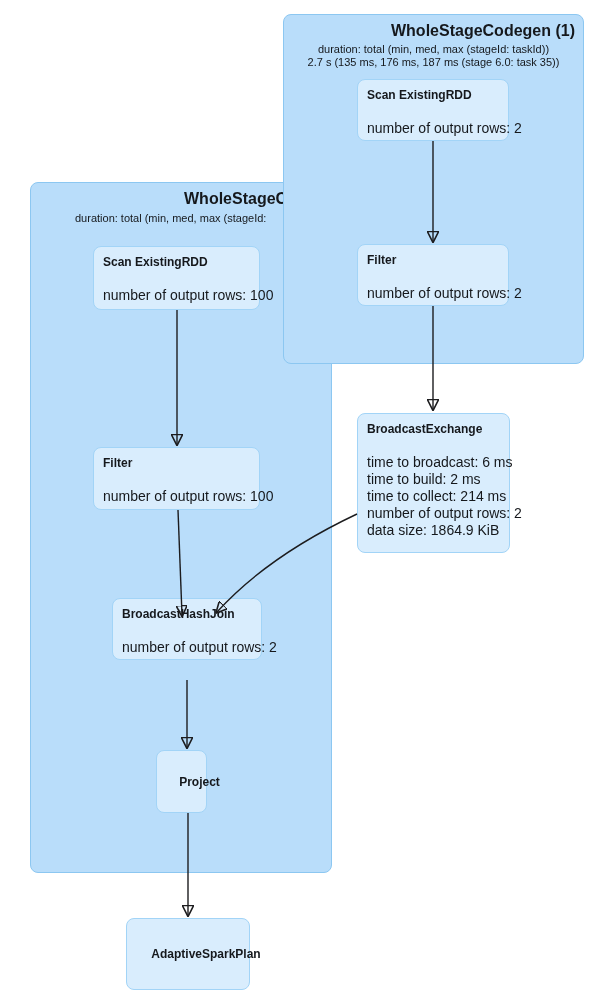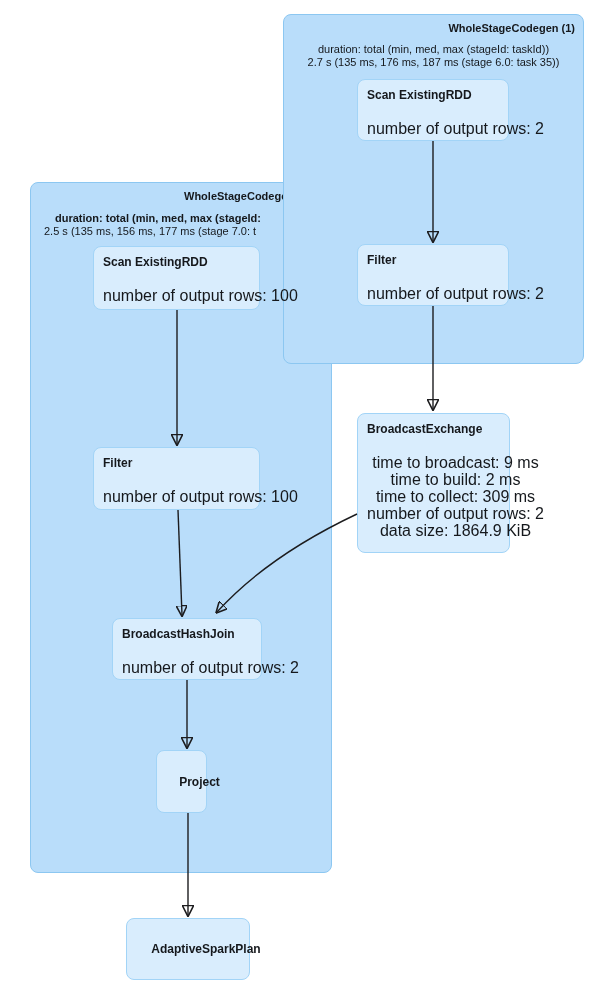--- a/index.html
+++ b/index.html
@@ -7,69 +7,67 @@
     position:relative; width:614px; height:997px; background:#ffffff;
     font-family:"Liberation Sans", sans-serif; color:#15181c; overflow:hidden;
   }
   .cluster {
     position:absolute; background:#b9ddfa; border:1px solid #8cc7f1;
     border-radius:8px; box-sizing:border-box;
   }
   .cluster-left  { left:30px;  top:182px; width:302px; height:691px; z-index:1; }
   .cluster-right { left:283px; top:14px;  width:301px; height:350px; z-index:2; }
   .cluster-title {
-    position:absolute; font-size:11px; font-weight:bold; white-space:nowrap;
+    position:absolute; font-size:16px; font-weight:bold; white-space:nowrap;
   }
   .cluster-duration {
     position:absolute; font-size:11px; line-height:13px; white-space:nowrap;
   }
   .cr-title { top:7px; right:8px; text-align:right; }
   .cr-dur1  { top:28px; left:0; width:100%; text-align:center; }
   .cr-dur2  { top:41px; left:0; width:100%; text-align:center; }
   .cl-title { top:7px;  left:153px; }
-  .cl-dur1  { top:29px; left:24px;font-weight:bold; }
+  .cl-dur1  { top:29px; left:44px; }
   .cl-dur2  { top:42px; left:13px; }
   .node {
     position:absolute; background:#d9edfd; border:1px solid #a2d4f7;
     border-radius:8px; box-sizing:border-box; z-index:3;padding-left:36px;
   }
   .node-title {
     position:absolute; left:9px; top:8px; font-size:12px; font-weight:bold;
     white-space:nowrap;
   }
   .node-metrics {
-    position:absolute; left:9px; top:40px; font-size:16px; line-height:17px;
+    position:absolute; left:9px; top:40px; font-size:14px; line-height:17px;
     white-space:nowrap;
-    text-align:center;
   }
   .node.centered { display:flex; align-items:center; justify-content:center; }
   .node.centered .node-title { position:static; }
   .n-scan1    { left:357px; top:79px;  width:152px; height:62px; }
   .n-filter1  { left:357px; top:244px; width:152px; height:62px; }
   .n-scan2    { left:93px;  top:246px; width:167px; height:64px; }
   .n-filter2  { left:93px;  top:447px; width:167px; height:63px; }
   .n-bex      { left:357px; top:413px; width:153px; height:140px; }
-  .n-bhj      { left:112px; top:618px; width:150px; height:62px; }
+  .n-bhj      { left:112px; top:598px; width:150px; height:62px; }
   .n-project  { left:156px; top:750px; width:51px;  height:63px; }
-  .n-adaptive { left:126px; top:918px; width:124px; height:62px; }
+  .n-adaptive { left:126px; top:918px; width:124px; height:72px; }
   svg.edges {
     position:absolute; left:0; top:0; width:614px; height:997px;
     z-index:4; pointer-events:none;
   }
   svg.edges path { stroke:#1c1c1e; stroke-width:1.4; fill:none; }
 </style>
 </head>
 <body>
 
 <div class="stage">
 
   <div class="cluster cluster-left">
     <div class="cluster-title cl-title">WholeStageCodege</div>
     <div class="cluster-duration cl-dur1">duration: total (min, med, max (stageId:</div>
-    <div class="cluster-duration cl-dur2">2.5 s (135 ms, 156 ms, 177 ms (stage 7.0: t</div>
   </div>
 
   <div class="cluster cluster-right">
     <div class="cluster-title cr-title">WholeStageCodegen (1)</div>
     <div class="cluster-duration cr-dur1">duration: total (min, med, max (stageId: taskId))</div>
     <div class="cluster-duration cr-dur2">2.7 s (135 ms, 176 ms, 187 ms (stage 6.0: task 35))</div>
   </div>
 
   <div class="node n-scan1">
     <div class="node-title">Scan ExistingRDD</div>
@@ -95,23 +93,23 @@
   <div class="node n-filter2">
     <div class="node-title">Filter</div>
     <div class="node-metrics">
       <div>number of output rows: 100</div>
     </div>
   </div>
 
   <div class="node n-bex">
     <div class="node-title">BroadcastExchange</div>
     <div class="node-metrics">
-      <div>time to broadcast: 9 ms</div>
+      <div>time to broadcast: 6 ms</div>
       <div>time to build: 2 ms</div>
-      <div>time to collect: 309 ms</div>
+      <div>time to collect: 214 ms</div>
       <div>number of output rows: 2</div>
       <div>data size: 1864.9 KiB</div>
     </div>
   </div>
 
   <div class="node n-bhj">
     <div class="node-title">BroadcastHashJoin</div>
     <div class="node-metrics">
       <div>number of output rows: 2</div>
     </div>

